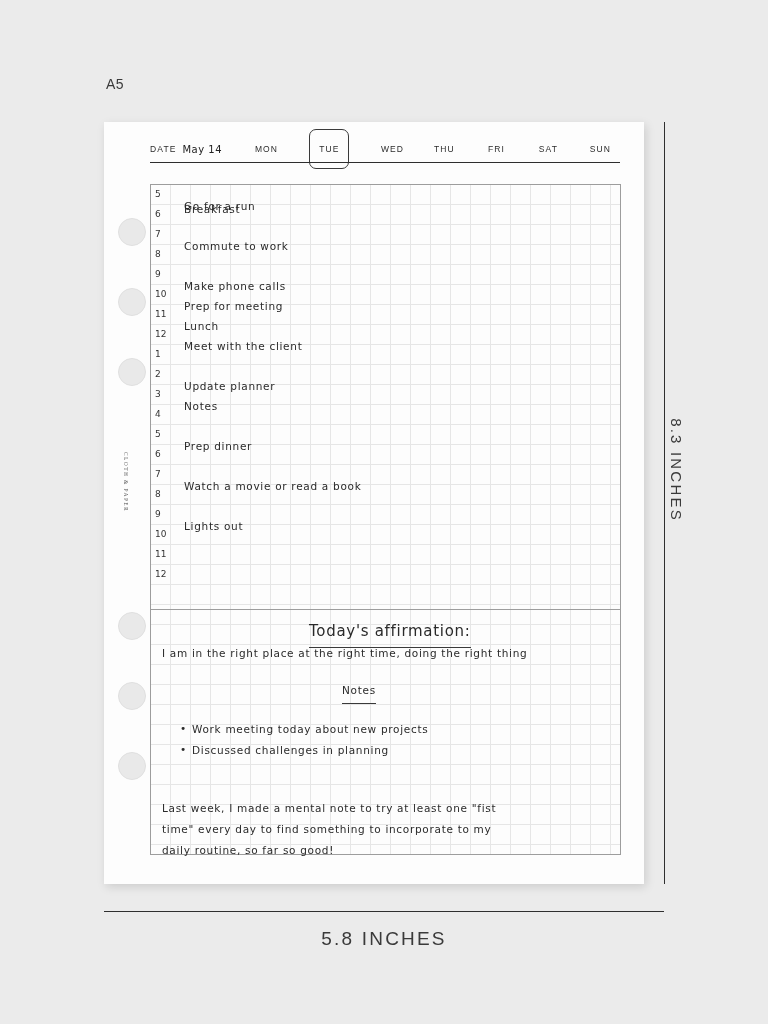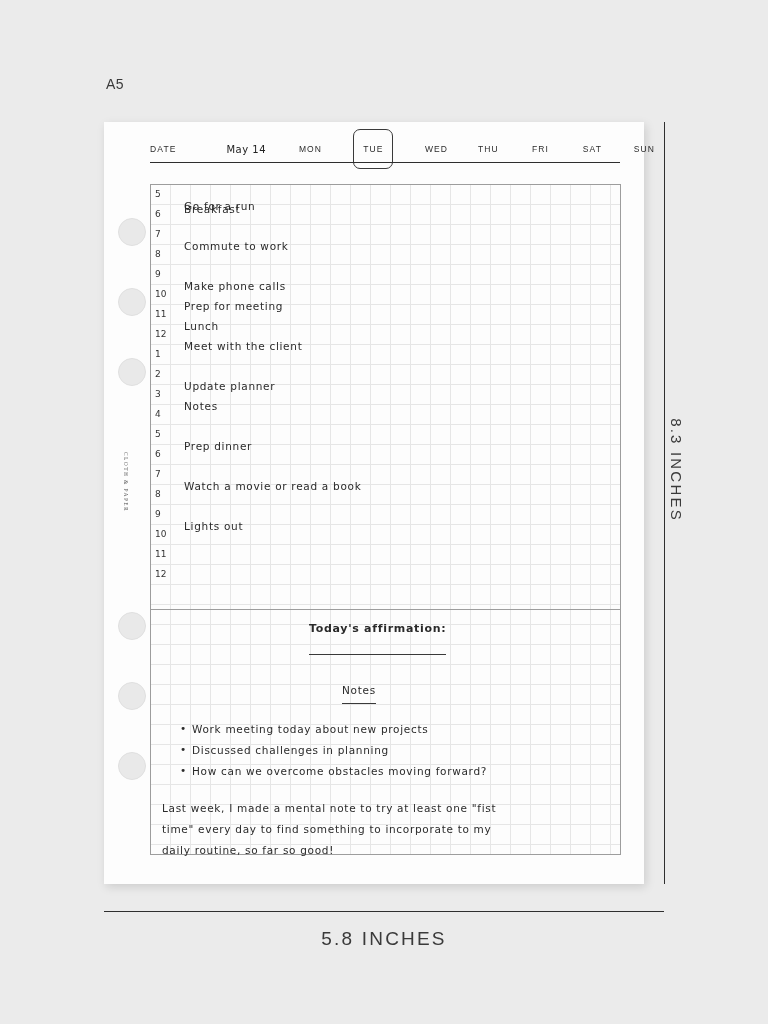--- a/index.html
+++ b/index.html
@@ -122,21 +122,20 @@
     height: 1px;
     background: #2e2e2e;
   }
   .hdr-date-label { margin-right: 6px; }
   .hdr-date-value {
     font-family: "DejaVu Sans", sans-serif;
     font-size: 10px;
     letter-spacing: 0.5px;
     color: #222;
     min-width: 58px;
-    margin-left: 44px;
   }
   .day {
     text-align: center;
     flex: 0 0 auto;
     width: 52px;
     position: relative;
   }
   .day.selected {
     border: 1px solid #3a3a3a;
     border-radius: 7px;
@@ -245,24 +244,23 @@
   
   .handwrite {
     font-family: "DejaVu Sans", sans-serif;
     color: #2a2a2a;
     letter-spacing: 0.7px;
   }
   #affirmation-title {
     position: absolute;
     left: 205px;
     top: 500px;
-    font-size: 11px;
+    font-size: 15px;
     border-bottom: 1px solid #3a3a3a;
-    padding-bottom: 19px;
-    font-weight: bold;
+    padding-bottom: 7px;
   }
   #affirmation-text {
     position: absolute;
     left: 58px;
     top: 525px;
     font-size: 10.5px;
     white-space: nowrap;
   }
   #notes-title {
     position: absolute;
@@ -365,23 +363,23 @@
     <div class="entry" style="top:136px">Lunch</div>
     <div class="entry" style="top:156px">Meet with the client</div>
     <div class="entry" style="top:196px">Update planner</div>
     <div class="entry" style="top:216px">Notes</div>
     <div class="entry" style="top:256px">Prep dinner</div>
     <div class="entry" style="top:296px">Watch a movie or read a book</div>
     <div class="entry" style="top:336px">Lights out</div>
   </div>
 
   <div class="handwrite" id="affirmation-title">Today's affirmation:</div>
+  <div class="handwrite" id="affirmation-text">I am in the right place at the right time, doing the right thing</div>
 
   <div class="handwrite" id="notes-title">Notes</div>
   <div class="handwrite note-bullet" style="top:601px">Work meeting today about new projects</div>
   <div class="handwrite note-bullet" style="top:622px">Discussed challenges in planning</div>
-  <div class="handwrite note-bullet" style="top:643px">How can we overcome obstacles moving forward?</div>
 
   <div class="handwrite para-line" style="top:680px">Last week, I made a mental note to try at least one "fist</div>
   <div class="handwrite para-line" style="top:701px">time" every day to find something to incorporate to my</div>
   <div class="handwrite para-line" style="top:722px">daily routine, so far so good!</div>
 
 </div>
 
 </body></html>

